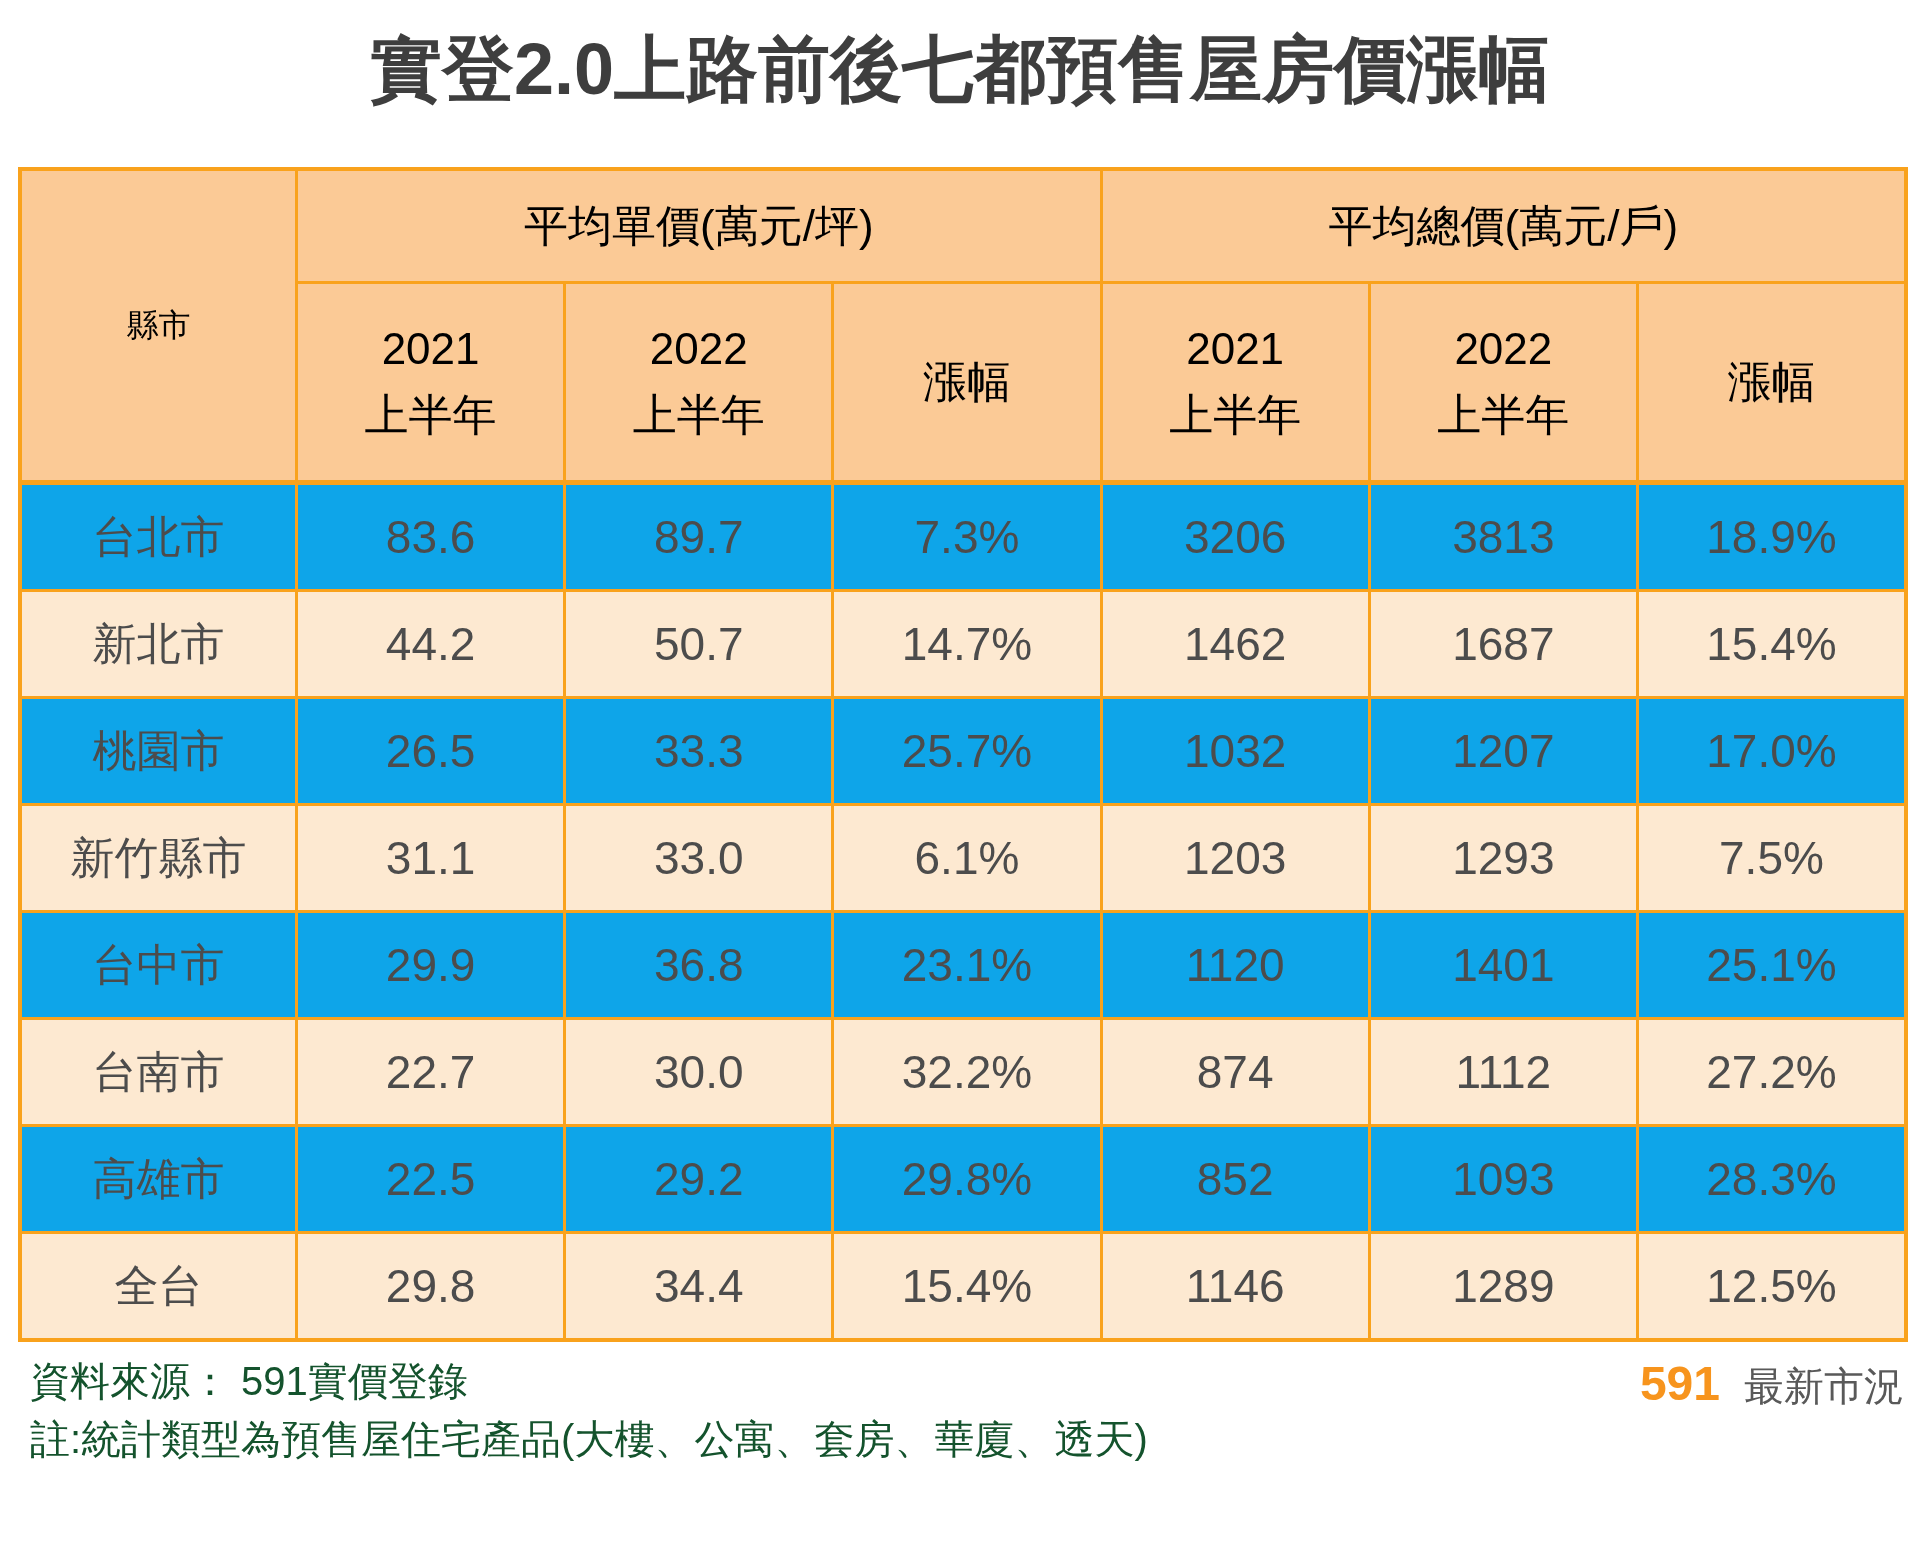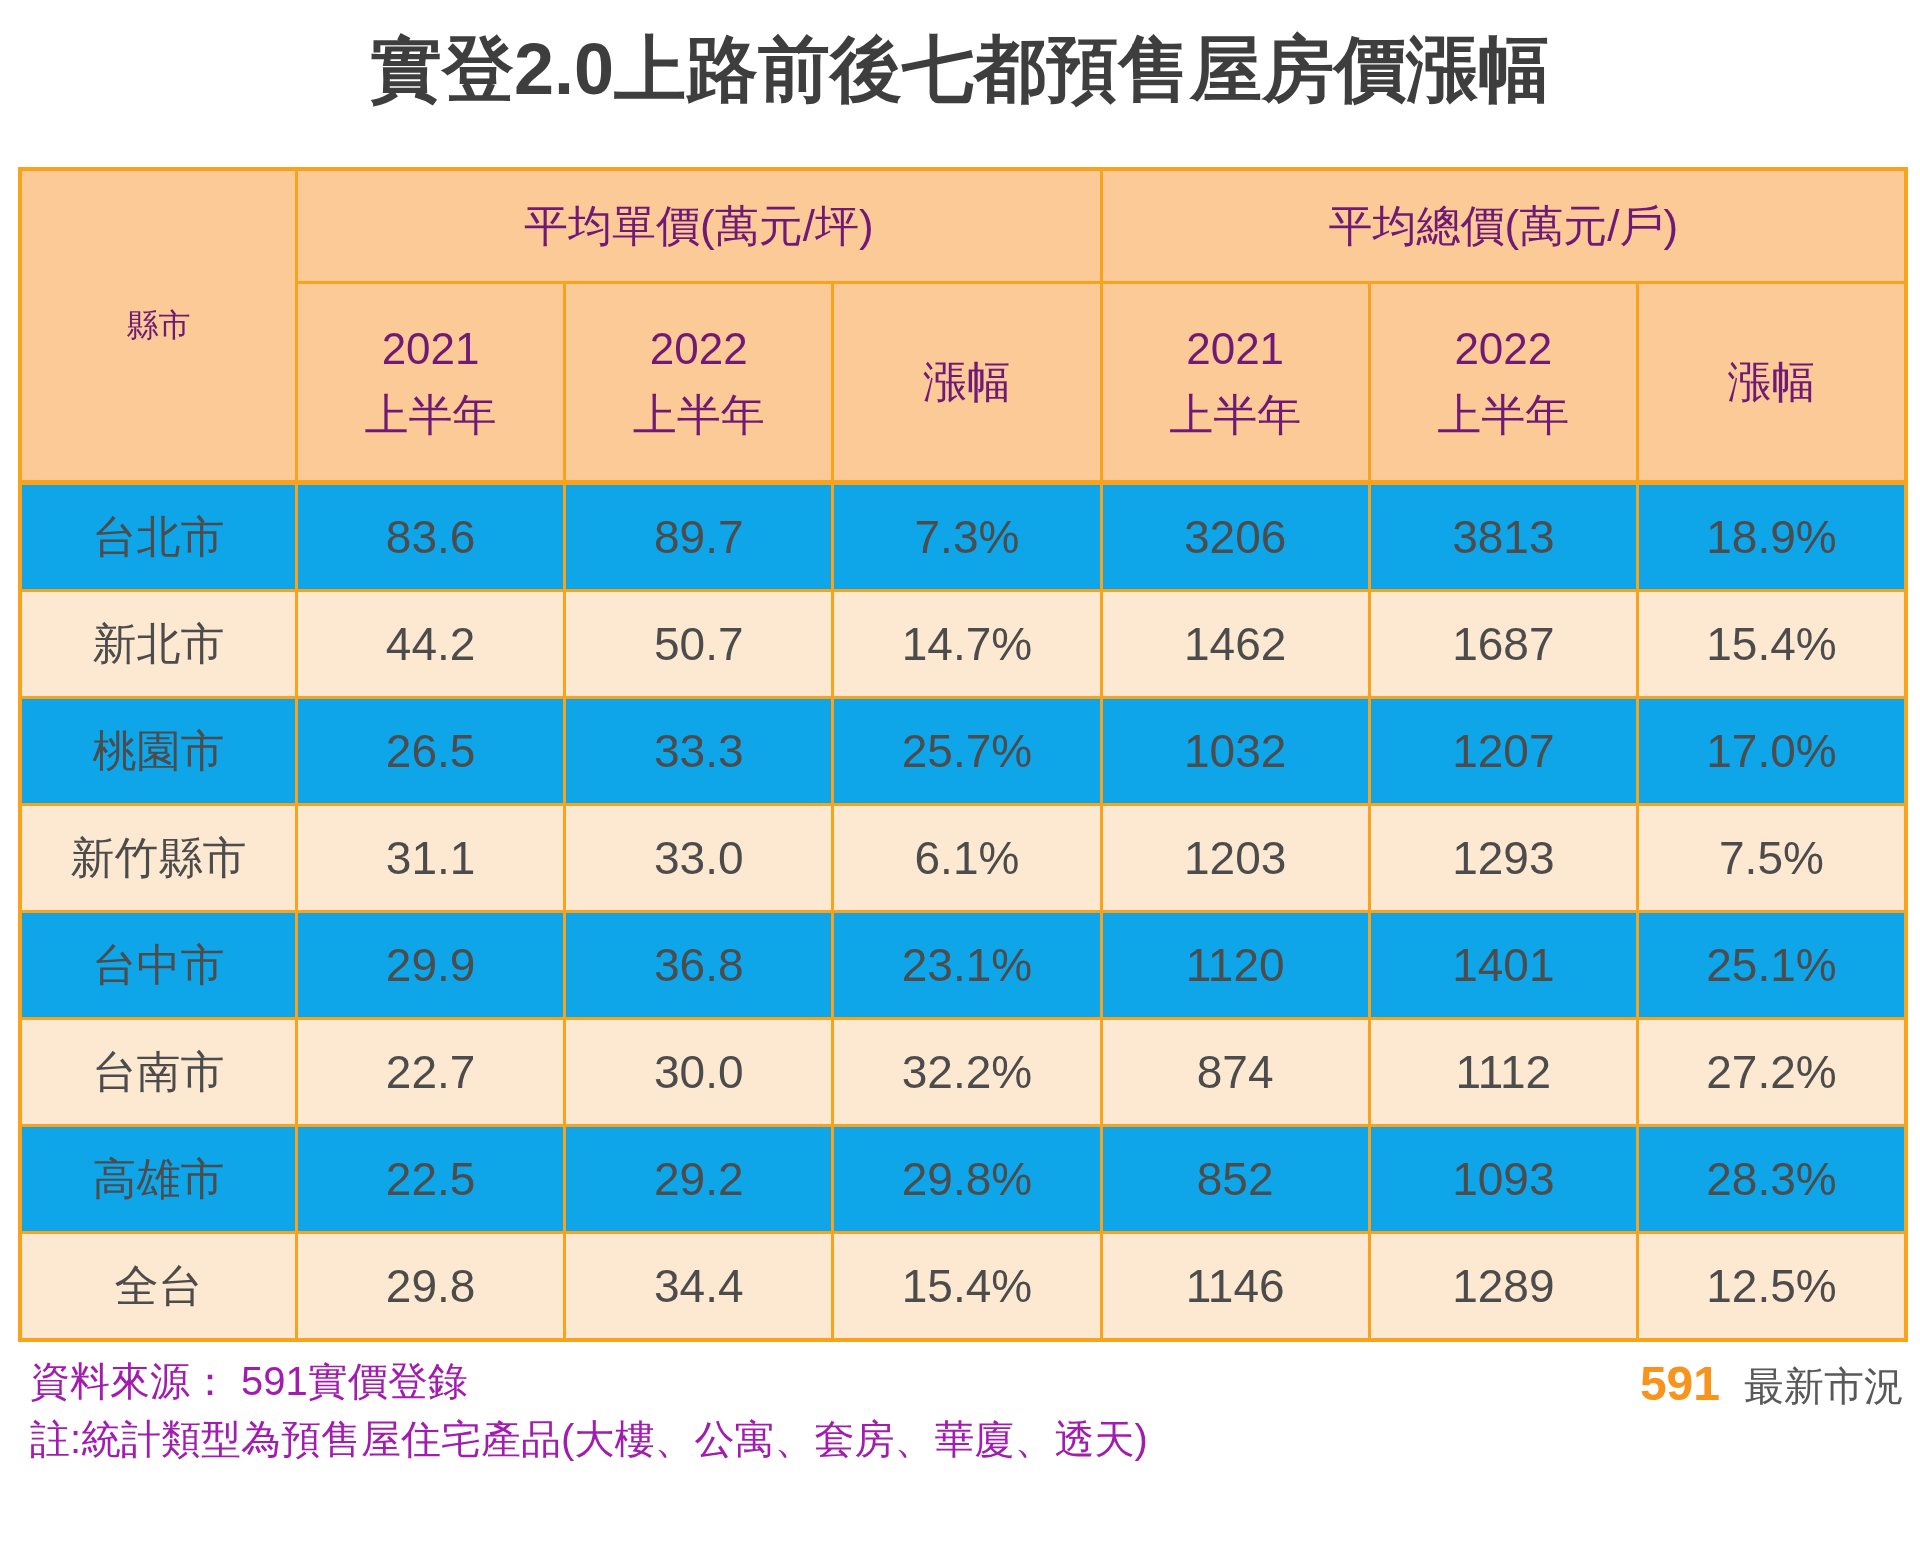--- a/index.html
+++ b/index.html
@@ -21,39 +21,39 @@
     width: 1890px;
     border-collapse: collapse; table-layout: fixed;
     border: 4px solid #f9a21c;
   }
   .price-table th, .price-table td {
     border: 3px solid #f9a21c;
     text-align: center; vertical-align: middle;
     padding: 0; overflow: hidden;
   }
   .price-table thead th {
-    background: #fbca96; color: #701a75; font-weight: normal;
+    background: #fbca96; color: #000000; font-weight: normal;
   }
   .price-table th.group { font-size: 44px; height: 110px; }
   .price-table th.corner { font-size: 32px; border-bottom-width: 5px; }
   .price-table th.sub {
     font-size: 44px; height: 196px;
     white-space: pre-line; line-height: 1.5;
     border-bottom-width: 5px;
   }
   .price-table tbody td {
     font-size: 46px; color: #4c4c4c;
     height: 104px; background: #0ea5e9;
   }
   .price-table tbody td.city { font-size: 44px; }
   .price-table tbody tr:nth-child(even) td { background: #fde9d1; }
 
   .footer {
     position: absolute; left: 30px; top: 1352px;
-    font-size: 40px; color: #a21caf; line-height: 1.45;
+    font-size: 40px; color: #14532d; line-height: 1.45;
   }
   .logo {
     position: absolute; top: 1356px; right: 16px;
     white-space: nowrap;
   }
   .logo-591 { font-size: 48px; font-weight: bold; color: #f7941d; margin-left: 8px; }
   .logo-suffix { font-size: 40px; color: #595959; margin-left: 24px; }
 </style>
 </head>
 <body>

